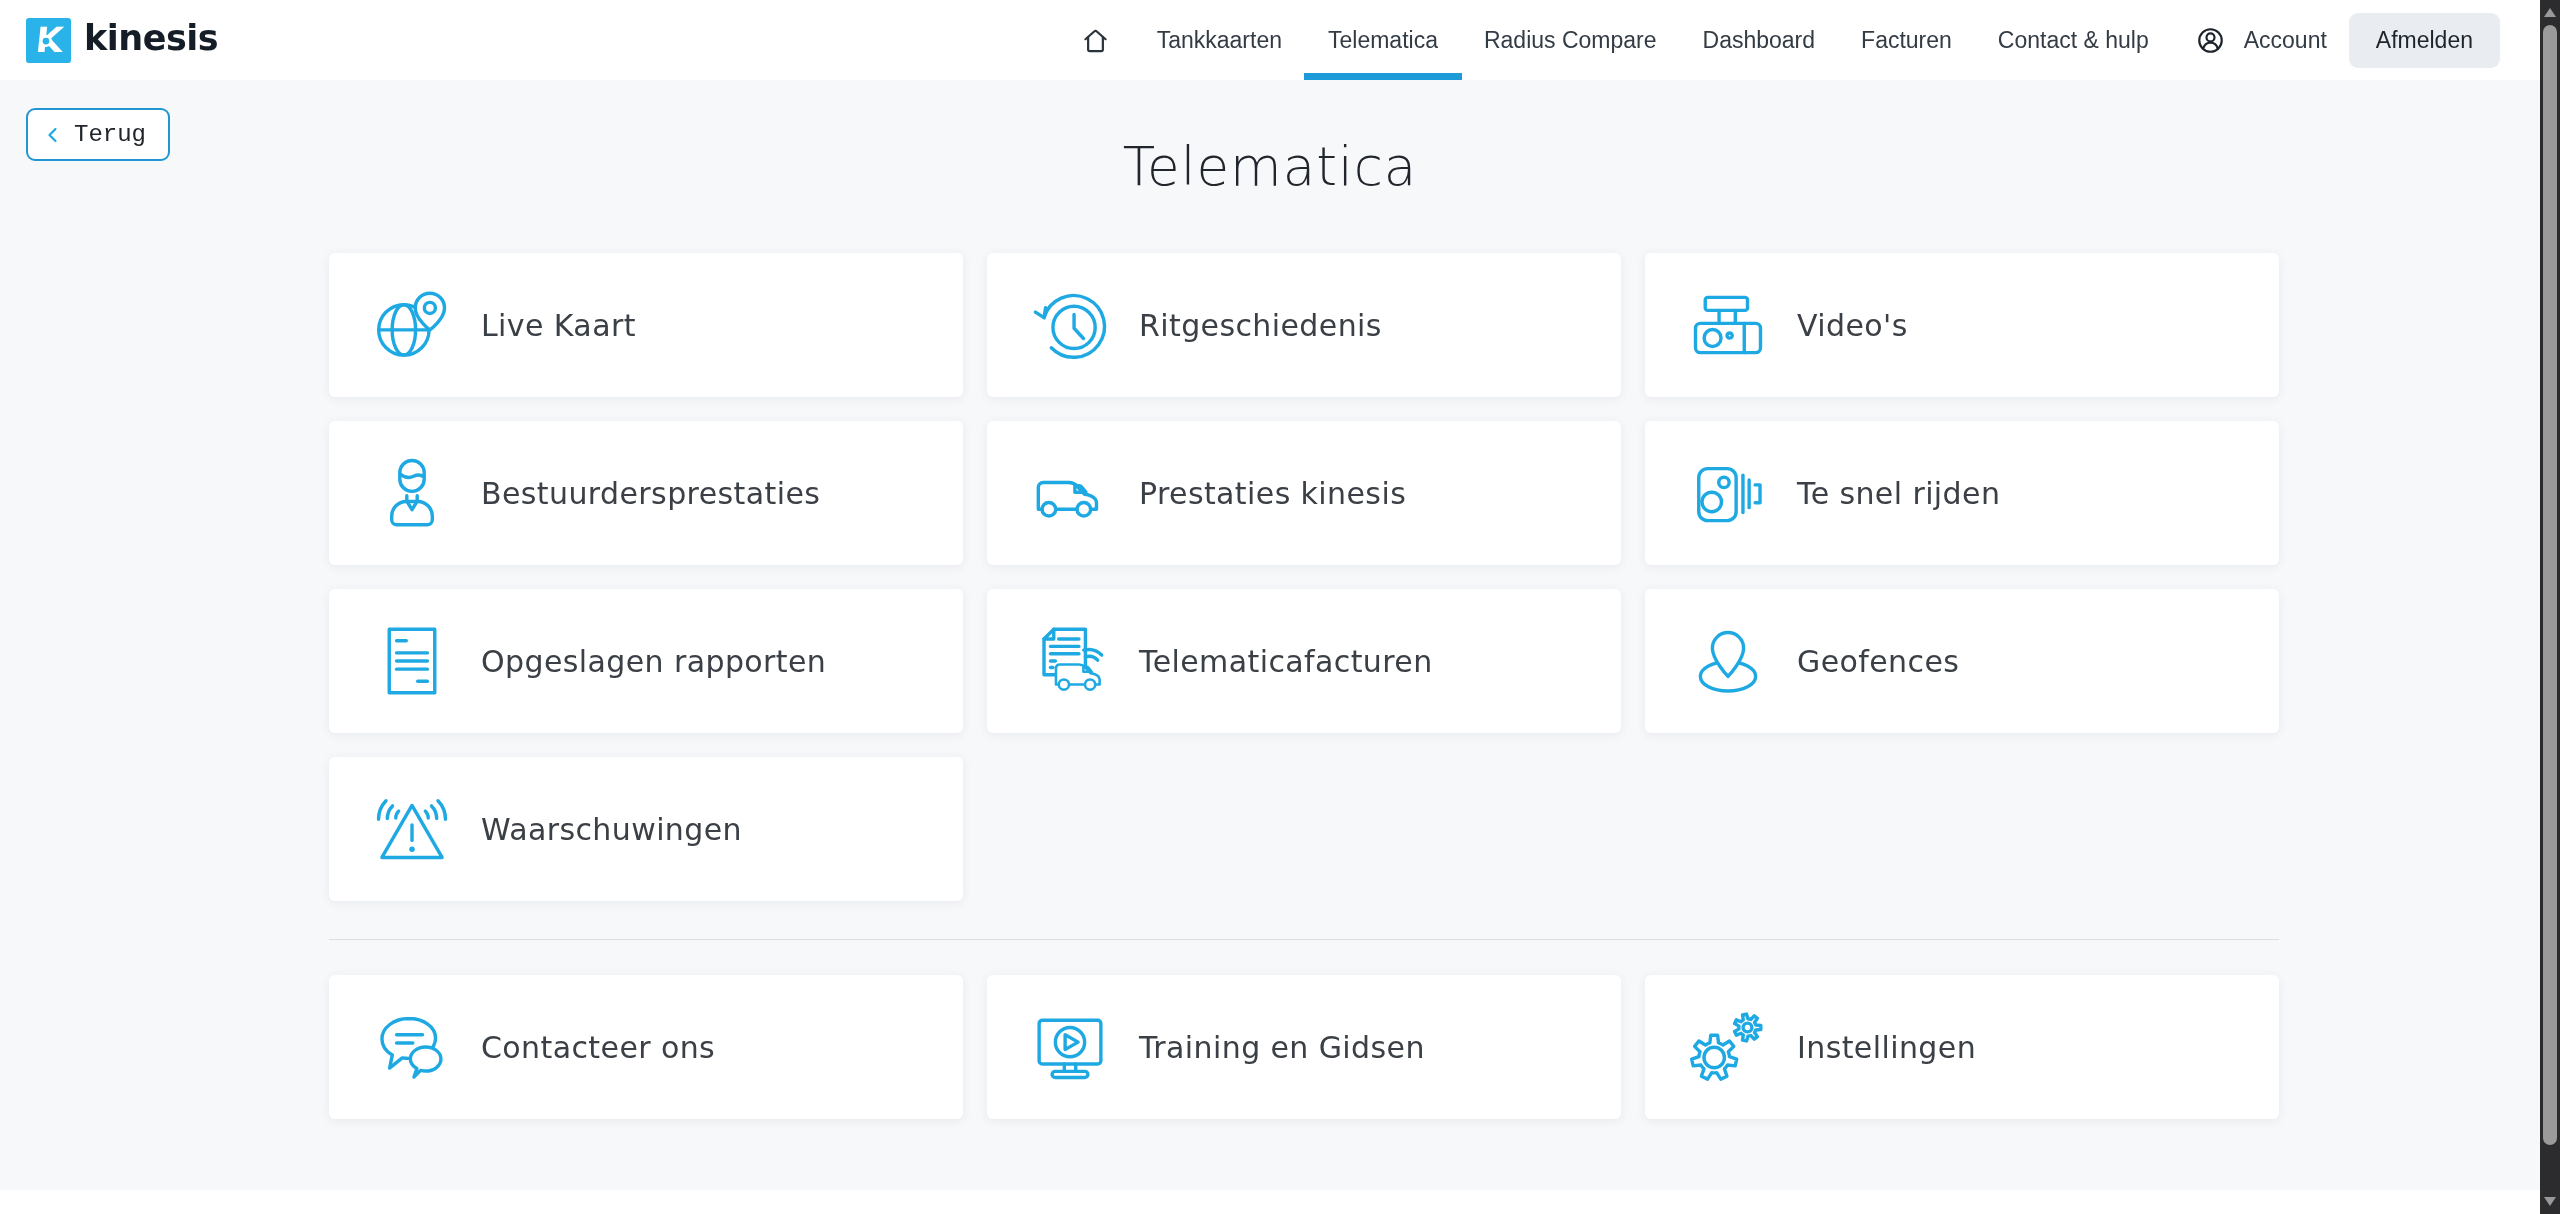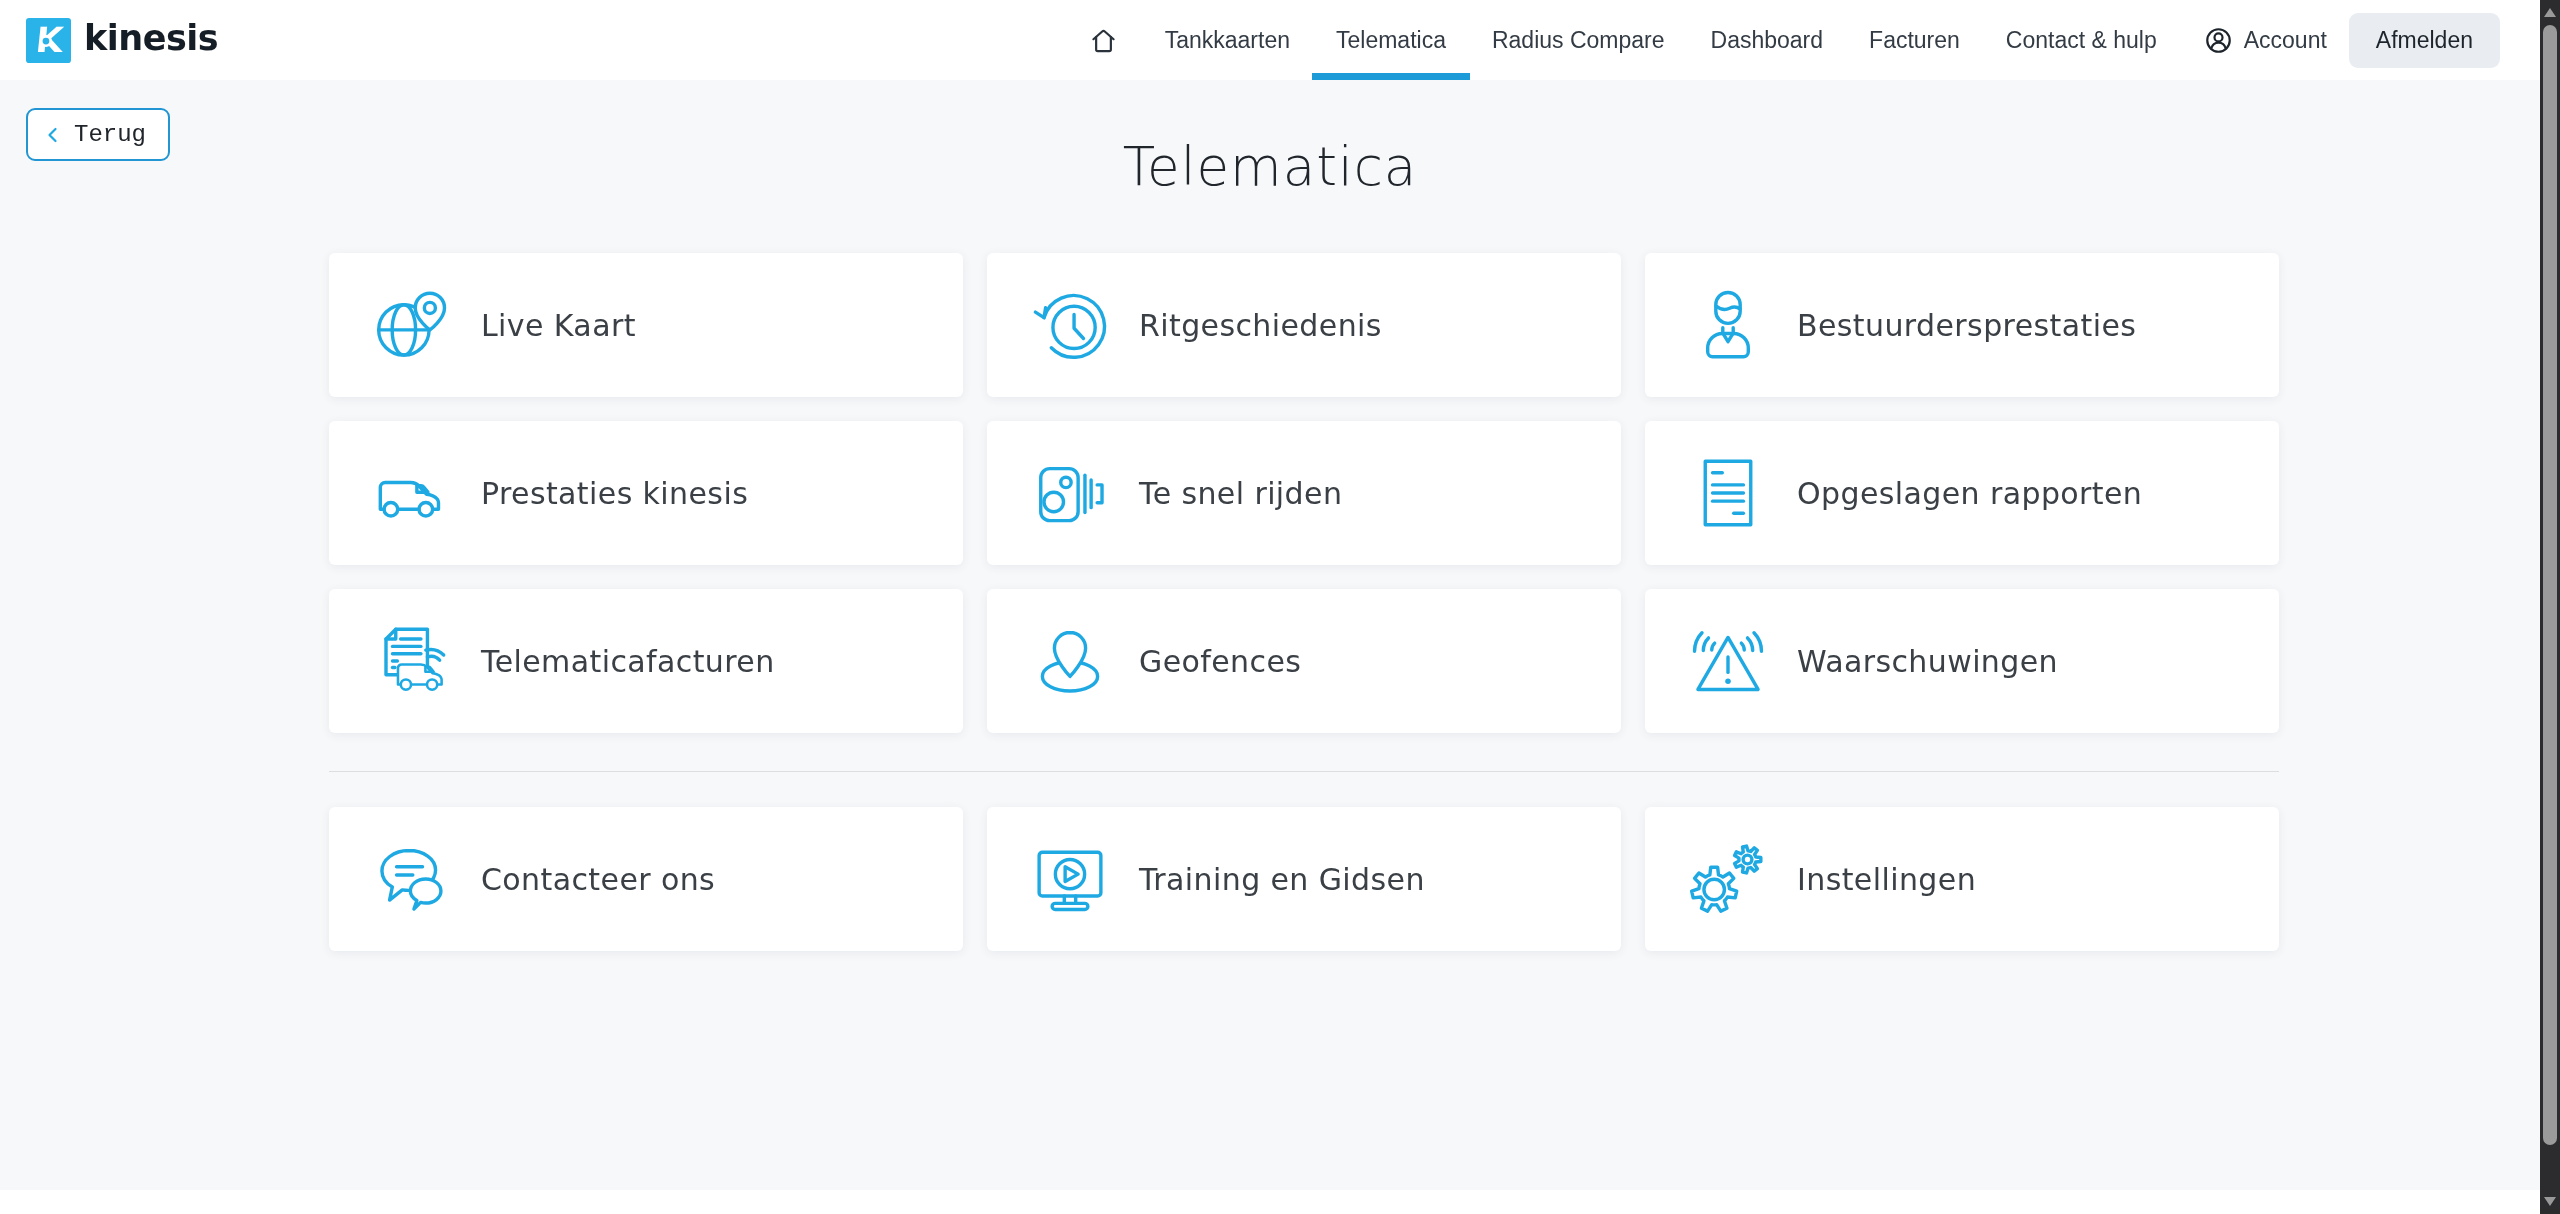--- a/index.html
+++ b/index.html
@@ -21,21 +21,21 @@
   .nav{margin-left:auto;display:flex;align-items:center;height:80px;}
   .nav-item{
     position:relative;height:80px;display:flex;align-items:center;
     margin-left:46px;font-size:23px;color:#333b44;cursor:pointer;white-space:nowrap;
   }
   .nav-item.active::after{
     content:"";position:absolute;left:-24px;right:-24px;bottom:0;height:7px;
     background:var(--underline,#1d9bd8);
   }
   .nav-home svg{width:31px;height:31px;display:block;color:#2a323c;}
-  .account{gap:10px;}
+  .account{gap:18px;}
   .account svg{width:31px;height:31px;display:block;color:#1d242c;}
   .logout-btn{
     margin-left:22px;background:var(--logout-bg,#e9edf1);border:none;border-radius:9px;
     padding:14px 27px;font-size:23px;color:#1d242c;cursor:pointer;
     font-family:"Liberation Sans",sans-serif;
   }
   
   .back-btn{
     position:absolute;top:108px;left:26px;display:flex;align-items:center;gap:12px;
     background:#ffffff;border:2px solid #2196d3;border-radius:9px;
@@ -149,20 +149,33 @@
         <svg class="ic" viewBox="0 0 48 48">
           <circle cx="26.5" cy="25.5" r="13"></circle>
           <path d="M26.5 17.5v8.5l5.8 6.3"></path>
           <path d="M8 19.5A19 19 0 1 1 12.5 38"></path>
           <path d="M8 19.5 2.7 16.1M8 19.5l1-6.2"></path>
         </svg>
       </span>
       <span class="label">Ritgeschiedenis</span>
     </div>
 
+    <div class="card">
+      <span class="icon">
+        <svg class="ic" viewBox="0 0 48 48">
+          <rect x="10" y="7" width="26" height="8" rx="1.5"></rect>
+          <path d="M18.5 15v8M28.5 15v8"></path>
+          <rect x="4" y="23" width="40" height="18" rx="3"></rect>
+          <circle cx="14.5" cy="32" r="5.2"></circle>
+          <circle cx="25" cy="30.5" r="1.6"></circle>
+          <line x1="34" y1="23" x2="34" y2="41"></line>
+        </svg>
+      </span>
+      <span class="label">Video's</span>
+    </div>
 
     <div class="card">
       <span class="icon">
         <svg class="ic" viewBox="0 0 48 48">
           <path d="M16.5 11.5a7.5 7.5 0 0 1 15 0v4a7.5 7.5 0 0 1-15 0Z"></path>
           <path d="M16.7 12.3c2.8 2.3 5.8 2.6 8.3 1.4 2.4-1.1 4.6-.9 6.4.4"></path>
           <path d="M20.5 29.2h7a9 9 0 0 1 9 9v2.3a3 3 0 0 1-3 3h-19a3 3 0 0 1-3-3v-2.3a9 9 0 0 1 9-9Z"></path>
           <path d="M20.8 25.7v3.5M27.2 25.7v3.5"></path>
           <path d="M21 29.3l3 5 3-5"></path>
         </svg>

